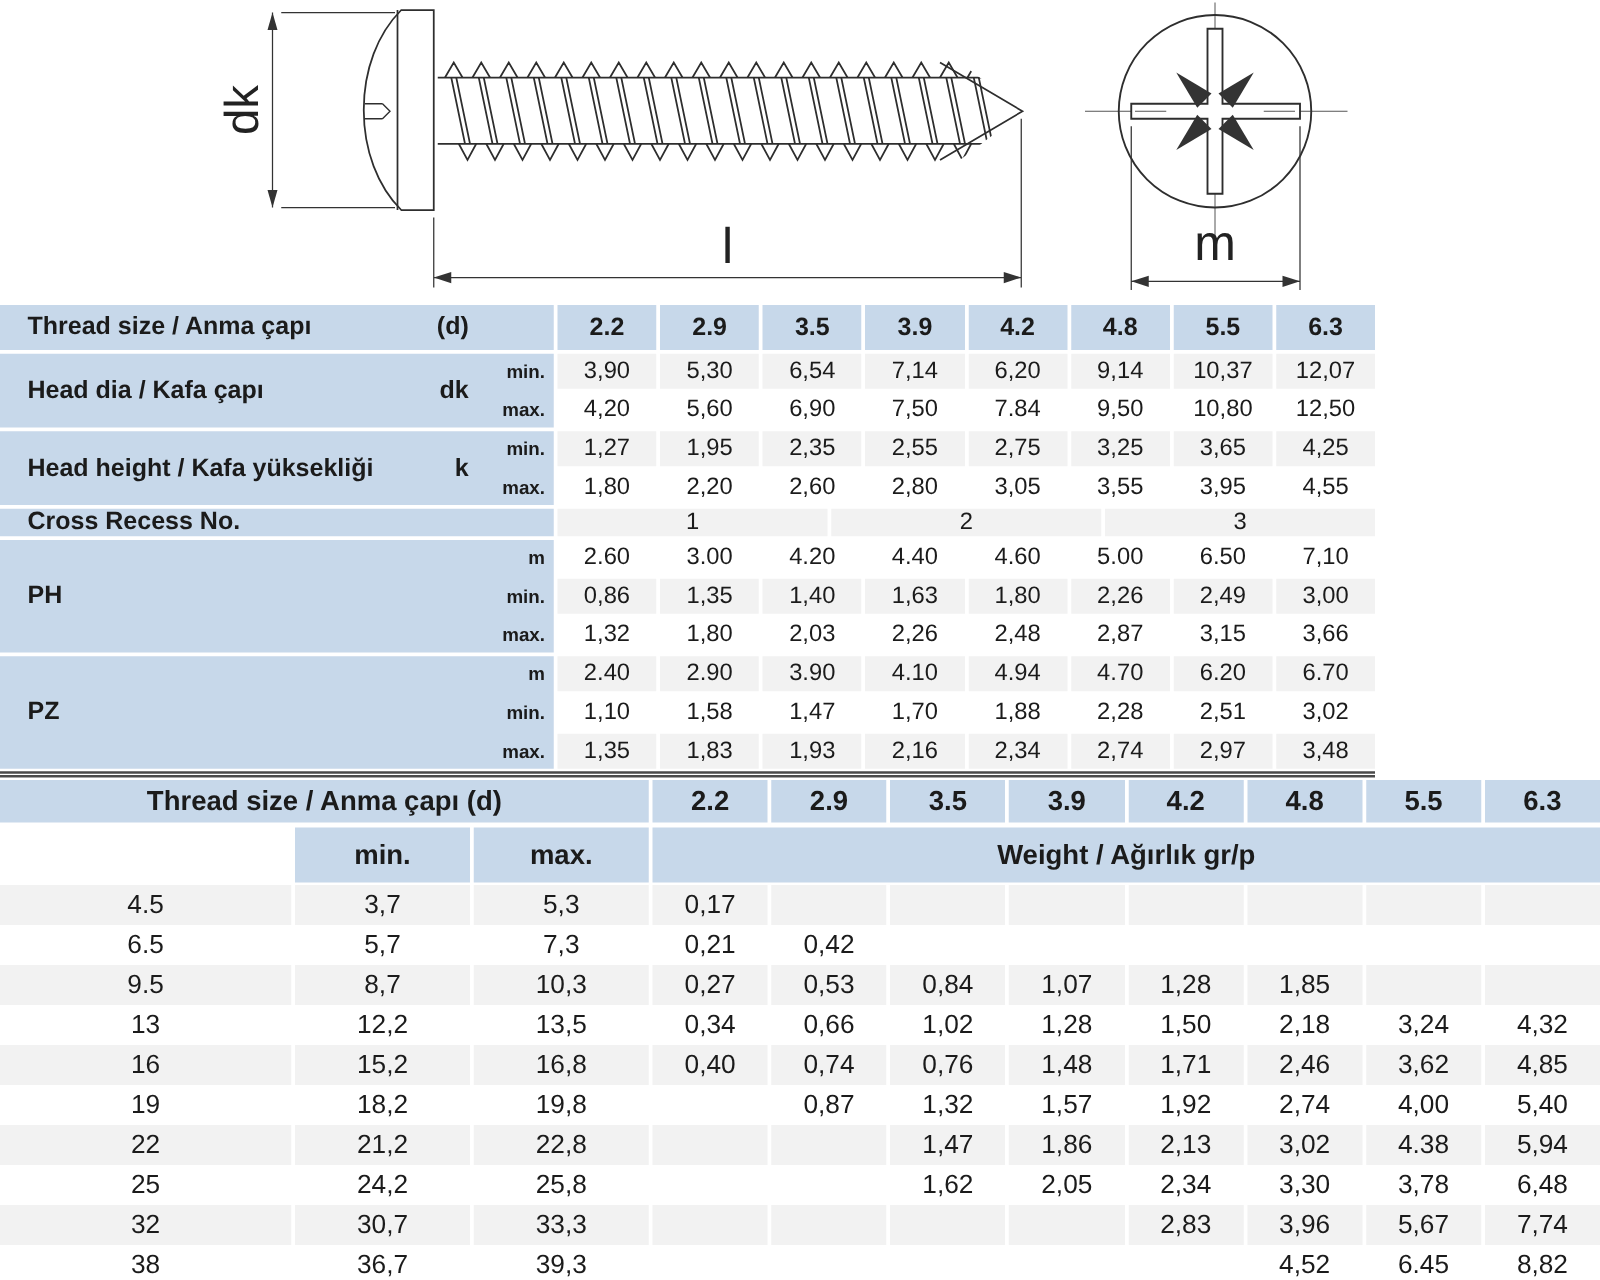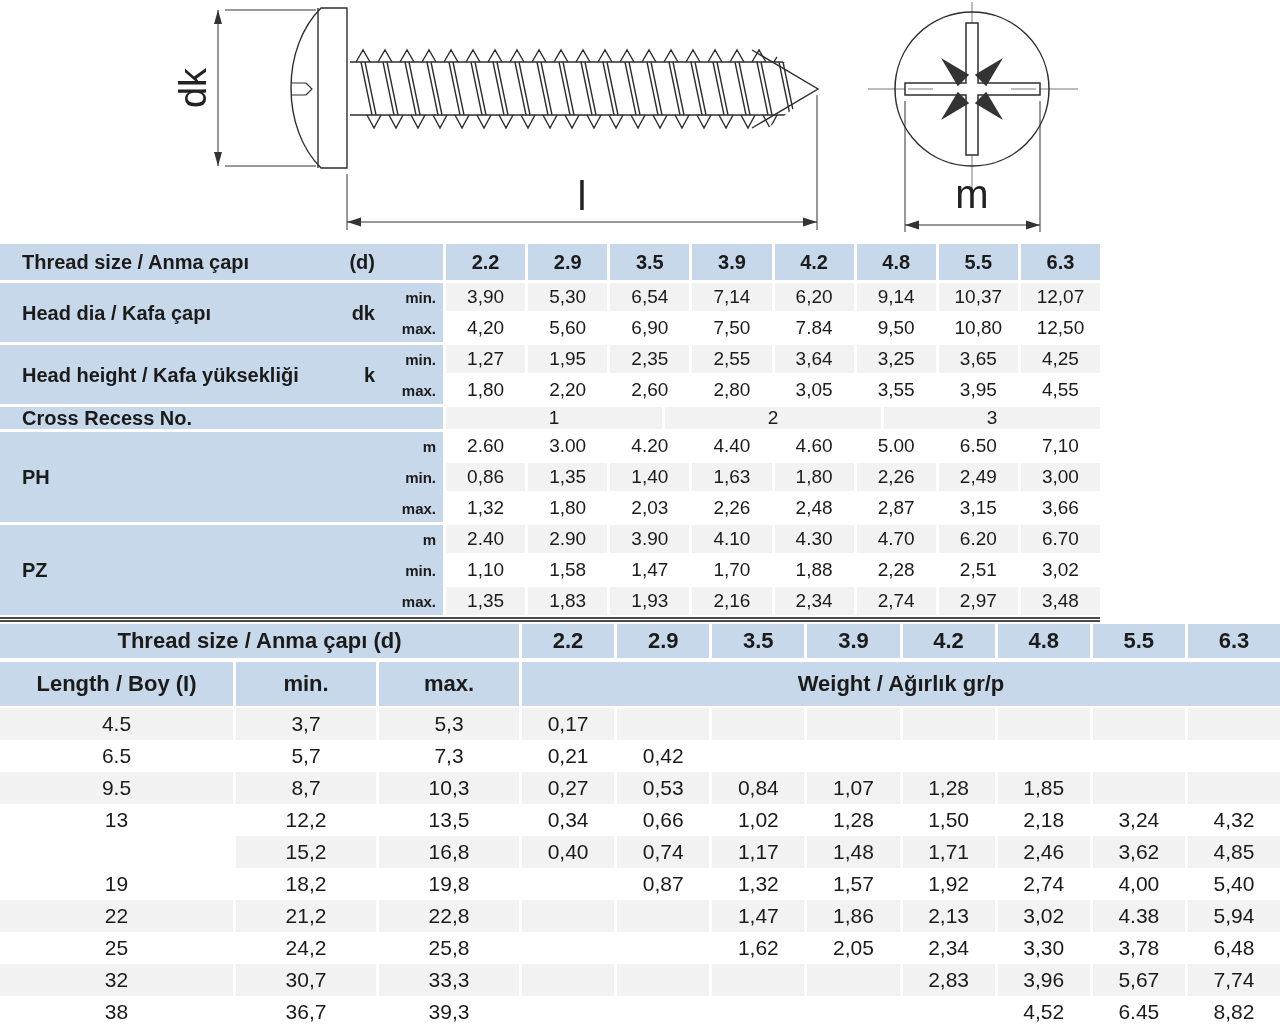--- a/index.html
+++ b/index.html
@@ -133,21 +133,21 @@
       <div class="cell val" style="grid-area: 3 / 9;">12,50</div>
       <div class="cell glabel" style="grid-area: 4 / 1 / span 2;">
         <span class="main">Head height / Kafa yüksekliği</span>
         <span class="sym">k</span>
       </div>
       <div class="sub" style="grid-area: 4 / 1;">min.</div>
       <div class="cell val g" style="grid-area: 4 / 2;">1,27</div>
       <div class="cell val g" style="grid-area: 4 / 3;">1,95</div>
       <div class="cell val g" style="grid-area: 4 / 4;">2,35</div>
       <div class="cell val g" style="grid-area: 4 / 5;">2,55</div>
-      <div class="cell val g" style="grid-area: 4 / 6;">3,64</div>
+      <div class="cell val g" style="grid-area: 4 / 6;">2,75</div>
       <div class="cell val g" style="grid-area: 4 / 7;">3,25</div>
       <div class="cell val g" style="grid-area: 4 / 8;">3,65</div>
       <div class="cell val g" style="grid-area: 4 / 9;">4,25</div>
       <div class="sub" style="grid-area: 5 / 1;">max.</div>
       <div class="cell val" style="grid-area: 5 / 2;">1,80</div>
       <div class="cell val" style="grid-area: 5 / 3;">2,20</div>
       <div class="cell val" style="grid-area: 5 / 4;">2,60</div>
       <div class="cell val" style="grid-area: 5 / 5;">2,80</div>
       <div class="cell val" style="grid-area: 5 / 6;">3,05</div>
       <div class="cell val" style="grid-area: 5 / 7;">3,55</div>
@@ -192,21 +192,21 @@
       <div class="cell val" style="grid-area: 9 / 8;">3,15</div>
       <div class="cell val" style="grid-area: 9 / 9;">3,66</div>
       <div class="cell glabel" style="grid-area: 10 / 1 / span 3;">
         <span class="main">PZ</span>
       </div>
       <div class="sub" style="grid-area: 10 / 1;">m</div>
       <div class="cell val g" style="grid-area: 10 / 2;">2.40</div>
       <div class="cell val g" style="grid-area: 10 / 3;">2.90</div>
       <div class="cell val g" style="grid-area: 10 / 4;">3.90</div>
       <div class="cell val g" style="grid-area: 10 / 5;">4.10</div>
-      <div class="cell val g" style="grid-area: 10 / 6;">4.30</div>
+      <div class="cell val g" style="grid-area: 10 / 6;">4.94</div>
       <div class="cell val g" style="grid-area: 10 / 7;">4.70</div>
       <div class="cell val g" style="grid-area: 10 / 8;">6.20</div>
       <div class="cell val g" style="grid-area: 10 / 9;">6.70</div>
       <div class="sub" style="grid-area: 11 / 1;">min.</div>
       <div class="cell val" style="grid-area: 11 / 2;">1,10</div>
       <div class="cell val" style="grid-area: 11 / 3;">1,58</div>
       <div class="cell val" style="grid-area: 11 / 4;">1,47</div>
       <div class="cell val" style="grid-area: 11 / 5;">1,70</div>
       <div class="cell val" style="grid-area: 11 / 6;">1,88</div>
       <div class="cell val" style="grid-area: 11 / 7;">2,28</div>
@@ -220,21 +220,20 @@
       <div class="cell val g" style="grid-area: 12 / 6;">2,34</div>
       <div class="cell val g" style="grid-area: 12 / 7;">2,74</div>
       <div class="cell val g" style="grid-area: 12 / 8;">2,97</div>
       <div class="cell val g" style="grid-area: 12 / 9;">3,48</div>
     </div>
 
   <div class="sep"></div>
 
   <div class="t2" id="t2">
     <div class="cell hdr" style="grid-column:1 / 4;grid-row:1">Thread size / Anma çapı (d)</div>
-    <div class="cell hdr" style="grid-column:1;grid-row:3">Length / Boy (I)</div>
     <div class="cell hdr" style="grid-column:2;grid-row:3">min.</div>
     <div class="cell hdr" style="grid-column:3;grid-row:3">max.</div>
     <div class="cell hdr" style="grid-column:4 / 12;grid-row:3">Weight / Ağırlık gr/p</div>
 
   <div class="cell hdr" style="grid-area: 1 / 4;">2.2</div>
       <div class="cell hdr" style="grid-area: 1 / 5;">2.9</div>
       <div class="cell hdr" style="grid-area: 1 / 6;">3.5</div>
       <div class="cell hdr" style="grid-area: 1 / 7;">3.9</div>
       <div class="cell hdr" style="grid-area: 1 / 8;">4.2</div>
       <div class="cell hdr" style="grid-area: 1 / 9;">4.8</div>
@@ -277,25 +276,26 @@
       <div class="cell val" style="grid-area: 8 / 2;">12,2</div>
       <div class="cell val" style="grid-area: 8 / 3;">13,5</div>
       <div class="cell val" style="grid-area: 8 / 4;">0,34</div>
       <div class="cell val" style="grid-area: 8 / 5;">0,66</div>
       <div class="cell val" style="grid-area: 8 / 6;">1,02</div>
       <div class="cell val" style="grid-area: 8 / 7;">1,28</div>
       <div class="cell val" style="grid-area: 8 / 8;">1,50</div>
       <div class="cell val" style="grid-area: 8 / 9;">2,18</div>
       <div class="cell val" style="grid-area: 8 / 10;">3,24</div>
       <div class="cell val" style="grid-area: 8 / 11;">4,32</div>
+      <div class="cell val g" style="grid-area: 9 / 1;">16</div>
       <div class="cell val g" style="grid-area: 9 / 2;">15,2</div>
       <div class="cell val g" style="grid-area: 9 / 3;">16,8</div>
       <div class="cell val g" style="grid-area: 9 / 4;">0,40</div>
       <div class="cell val g" style="grid-area: 9 / 5;">0,74</div>
-      <div class="cell val g" style="grid-area: 9 / 6;">1,17</div>
+      <div class="cell val g" style="grid-area: 9 / 6;">0,76</div>
       <div class="cell val g" style="grid-area: 9 / 7;">1,48</div>
       <div class="cell val g" style="grid-area: 9 / 8;">1,71</div>
       <div class="cell val g" style="grid-area: 9 / 9;">2,46</div>
       <div class="cell val g" style="grid-area: 9 / 10;">3,62</div>
       <div class="cell val g" style="grid-area: 9 / 11;">4,85</div>
       <div class="cell val" style="grid-area: 10 / 1;">19</div>
       <div class="cell val" style="grid-area: 10 / 2;">18,2</div>
       <div class="cell val" style="grid-area: 10 / 3;">19,8</div>
       <div class="cell val" style="grid-area: 10 / 4;"></div>
       <div class="cell val" style="grid-area: 10 / 5;">0,87</div>

